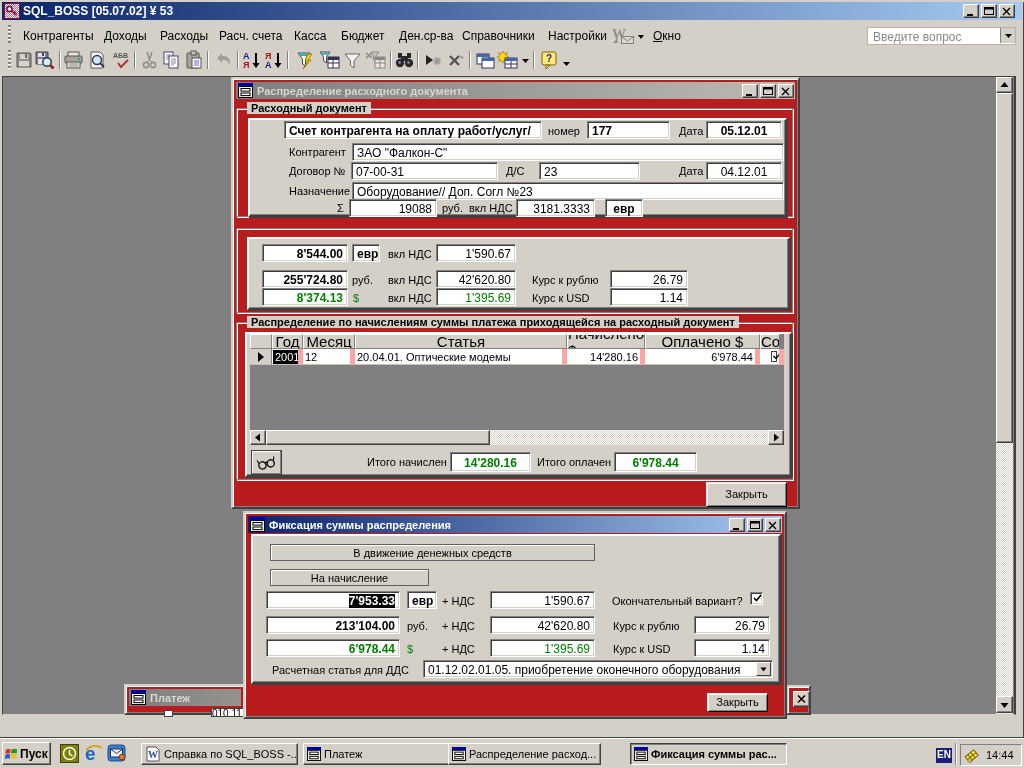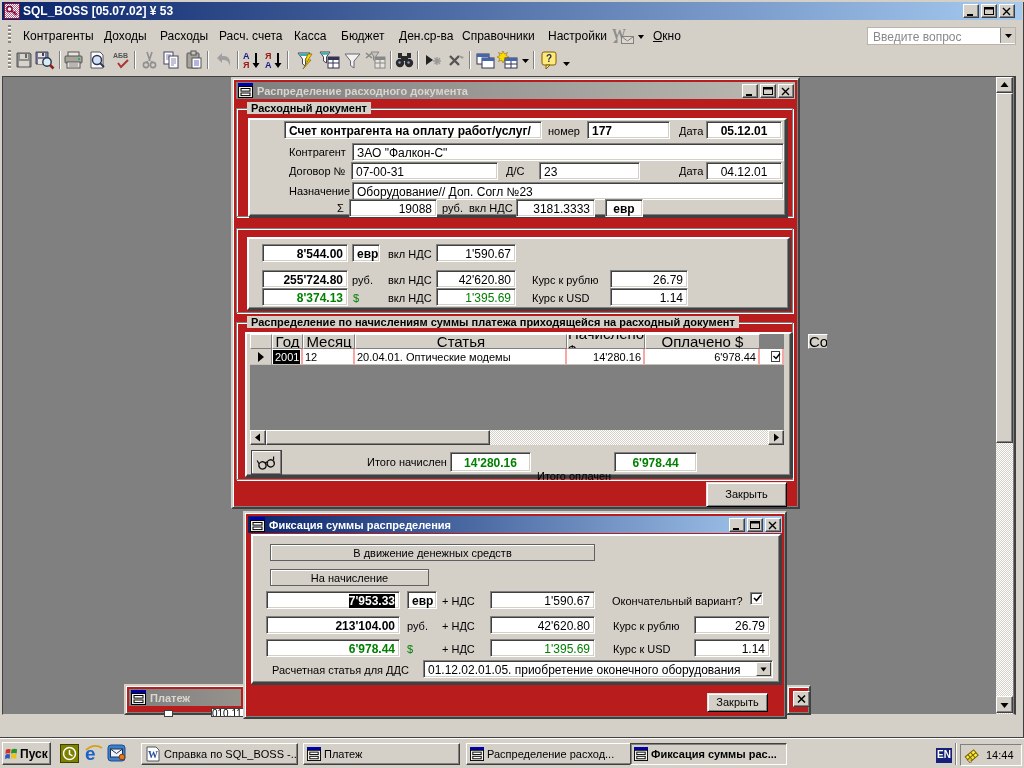--- a/index.html
+++ b/index.html
@@ -59,21 +59,21 @@
 
 
 .tb { position:absolute; top:3px; width:23px; height:22px; }
 .tbsep { position:absolute; top:5px; width:2px; height:18px; border-left:1px solid #808080; border-right:1px solid #fff; }
 
 
 .mi { position:absolute; top:2px; height:100%; display:flex; align-items:center; }
 
 
 .gh { height:15px; background:#D4D0C8; border:1px solid; border-color:#fff #808080 #808080 #fff; display:flex; align-items:center; justify-content:center; font-size:15px; flex:none; overflow:hidden; }
-.gc { height:16px; display:flex; align-items:center; font-size:11px; flex:none; overflow:hidden; border-right:2px solid #fca5a5; border-bottom:1px solid #c4c0b8; padding:0 2px; white-space:nowrap; }
+.gc { height:16px; display:flex; align-items:center; font-size:11px; flex:none; overflow:hidden; border-right:5px solid #fca5a5; border-bottom:1px solid #c4c0b8; padding:0 2px; white-space:nowrap; }
 
 
 .sc { position:absolute; top:4px; height:17px; border:1px solid; border-color:#808080 #fff #fff #808080; font-size:11px; padding:2px 4px 0 4px; white-space:nowrap; overflow:hidden; }
 
 
 .task { position:absolute; top:4px; height:22px; background:#D4D0C8; border:1px solid; border-color:#fff #404040 #404040 #fff;
   box-shadow: inset -1px -1px 0 #808080; display:flex; align-items:center; padding-left:3px; font-size:11px; white-space:nowrap; overflow:hidden; }
 </style>
 </head>
 <body>
@@ -415,21 +415,21 @@
 
         <div class="abs" style="left:3px;top:0px;width:534px;height:111px;background:#808080;">
 
           <div class="abs" style="left:0;top:0;width:534px;height:15px;display:flex;">
             <div class="gh" style="width:22px;"></div>
             <div class="gh" style="width:31px;">Год</div>
             <div class="gh" style="width:52px;">Месяц</div>
             <div class="gh" style="width:212px;">Статья</div>
             <div class="gh" style="width:78px;">Начислено $</div>
             <div class="gh" style="width:115px;">Оплачено $</div>
-            <div class="gh" style="width:20px;text-align:left;padding-left:0;justify-content:flex-start;margin-left:48px;">Со</div>
+            <div class="gh" style="width:20px;text-align:left;padding-left:0;justify-content:flex-start;">Со</div>
           </div>
 
           <div class="abs" style="left:0;top:15px;width:534px;height:16px;display:flex;background:#fff;">
             <div class="gc" style="width:22px;background:#D4D0C8;border-right:1px solid #808080;">
                 <svg width="10" height="10" viewBox="0 0 10 10" style="margin:auto">
                   <path d="M2 0 l6 5 -6 5z" fill="#000"></path>
                 </svg>
               </div>
             <div class="gc" style="width:31px;padding:0;">
                 <div style="background:#000;color:#fff;flex:1;height:14px;margin:1px;padding:1px 0 0 2px;">2001</div>
@@ -466,21 +466,21 @@
               <g transform="rotate(-14 14 12)">
                 <circle cx="10" cy="13.5" r="3.6" fill="none" stroke="#101010" stroke-width="1.4"></circle>
                 <circle cx="18.5" cy="13.5" r="3.6" fill="none" stroke="#101010" stroke-width="1.4"></circle>
                 <path d="M13 12.2 q1.7 -2 3 0" stroke="#101010" fill="none" stroke-width="1.2"></path>
                 <path d="M7 11 l-1 -3.5 M22 11 l1 -3.5" stroke="#101010" stroke-width="1.2"></path>
               </g>
             </svg>
         </div>
         <div class="t" style="left:120px;top:122px;">Итого начислен</div>
         <div class="fld b c g" style="left:203px;top:118px;width:81px;height:20px;padding-top:3px;">14'280.16</div>
-        <div class="t" style="left:290px;top:136px;">Итого оплачен</div>
+        <div class="t" style="left:290px;top:122px;">Итого оплачен</div>
         <div class="fld b c g" style="left:367px;top:118px;width:83px;height:20px;padding-top:3px;">6'978.44</div>
       </div>
     </div>
 
     <div class="btn" style="left:473px;top:403px;width:81px;height:25px;padding-top:5px;border-color:#e8e5e0 #000 #000 #e8e5e0;box-shadow:inset 1px 1px 0 #fff, inset -1px -1px 0 #808080;">Закрыть</div>
   </div>
 
   <div class="win" style="left:124px;top:684px;width:122px;height:31px;">
     <div class="cap inact" style="background:linear-gradient(to right,#7E7E7E,#96938D);">
       <svg width="15" height="15" viewBox="0 0 15 15" style="flex:none">
@@ -611,21 +611,21 @@
         </svg>
       Справка по SQL_BOSS -...</div>
     <div class="task" style="left:303px;width:157px;">
       <svg width="14" height="14" viewBox="0 0 15 15" style="flex:none;margin-right:3px;">
           <rect x="0" y="0" width="15" height="3.5" fill="#0000a8"></rect>
           <rect x="0.5" y="3.5" width="14" height="11" fill="#f4f2ee" stroke="#000"></rect>
           <rect x="3" y="5.5" width="9" height="2.6" fill="#fff" stroke="#000"></rect>
           <rect x="3" y="10" width="9" height="2.6" fill="#fff" stroke="#000"></rect>
         </svg>
       Платеж</div>
-    <div class="task" style="left:466px;width:173px;">
+    <div class="task" style="left:448px;width:153px;">
       <svg width="14" height="14" viewBox="0 0 15 15" style="flex:none;margin-right:3px;">
           <rect x="0" y="0" width="15" height="3.5" fill="#0000a8"></rect>
           <rect x="0.5" y="3.5" width="14" height="11" fill="#f4f2ee" stroke="#000"></rect>
           <rect x="3" y="5.5" width="9" height="2.6" fill="#fff" stroke="#000"></rect>
           <rect x="3" y="10" width="9" height="2.6" fill="#fff" stroke="#000"></rect>
         </svg>
       Распределение расход...</div>
     <div class="task b dither" style="left:630px;width:157px;border-color:#404040 #fff #fff #404040;box-shadow:inset 1px 1px 0 #808080;">
       <svg width="14" height="14" viewBox="0 0 15 15" style="flex:none;margin-right:3px;">
           <rect x="0" y="0" width="15" height="3.5" fill="#0000a8"></rect>

